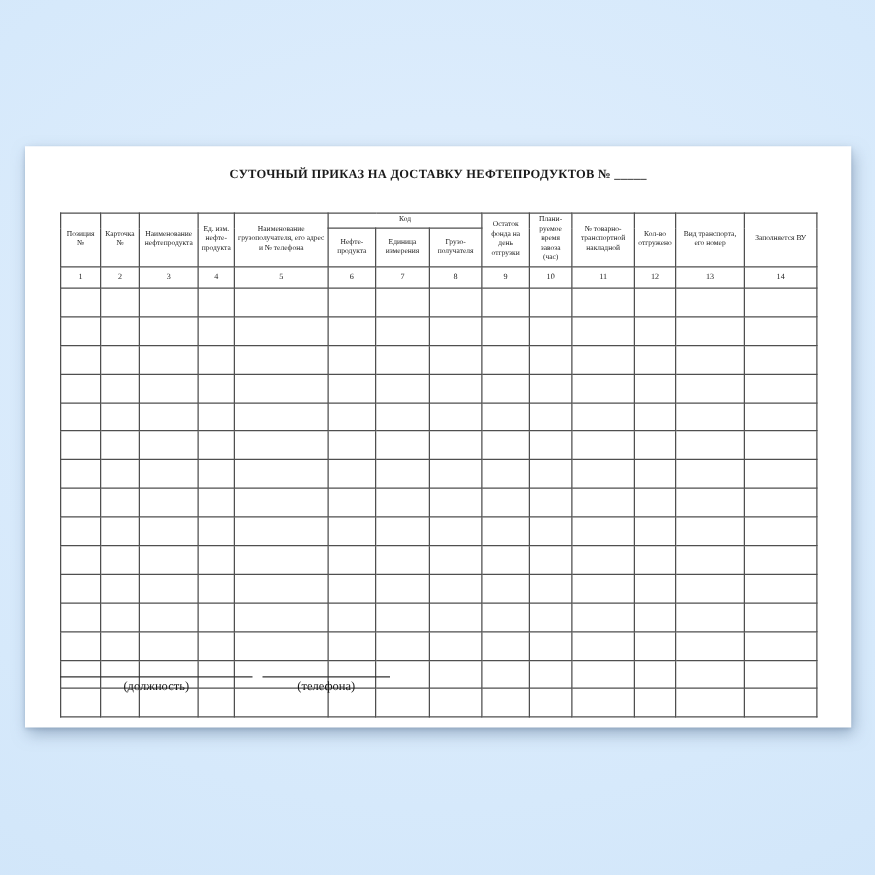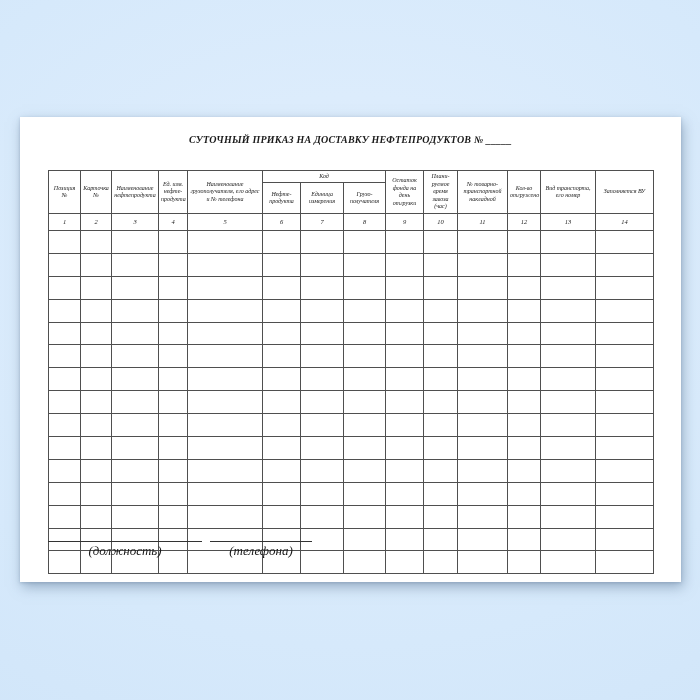--- a/index.html
+++ b/index.html
@@ -4,21 +4,20 @@
 <style>
   html, body { margin: 0; padding: 0; }
   .screen {
     position: relative;
     width: 700px;
     height: 700px;
     overflow: hidden;
     background: radial-gradient(120% 95% at 50% 40%, #e2effd 0%, #d6e9fb 55%, #cde3f8 100%);
     font-family: "Liberation Serif", "DejaVu Serif", serif;
     color: #1a1a1a;
-    font-style: italic;
   }
   .paper {
     position: absolute;
     left: 20px;
     top: 117px;
     width: 661px;
     height: 465px;
     background: #ffffff;
     box-shadow: 2px 5px 12px rgba(100,125,155,0.55), 0 1px 3px rgba(100,125,155,0.35);
   }
@@ -69,21 +68,21 @@
     position: absolute;
     top: 424px;
     left: 28px;
     width: 605px;
   }
   .sig {
     display: inline-block;
     vertical-align: top;
     border-top: 1px solid #333;
     text-align: center;
-    font-size: 13px;
+    font-size: 10px;
     line-height: 1.3;
     padding-top: 1px;
   }
   .sig-position { width: 154px; margin-right: 8px; }
   .sig-sign { width: 102px; }
 </style>
 </head>
 <body>
 
 <div class="screen">

